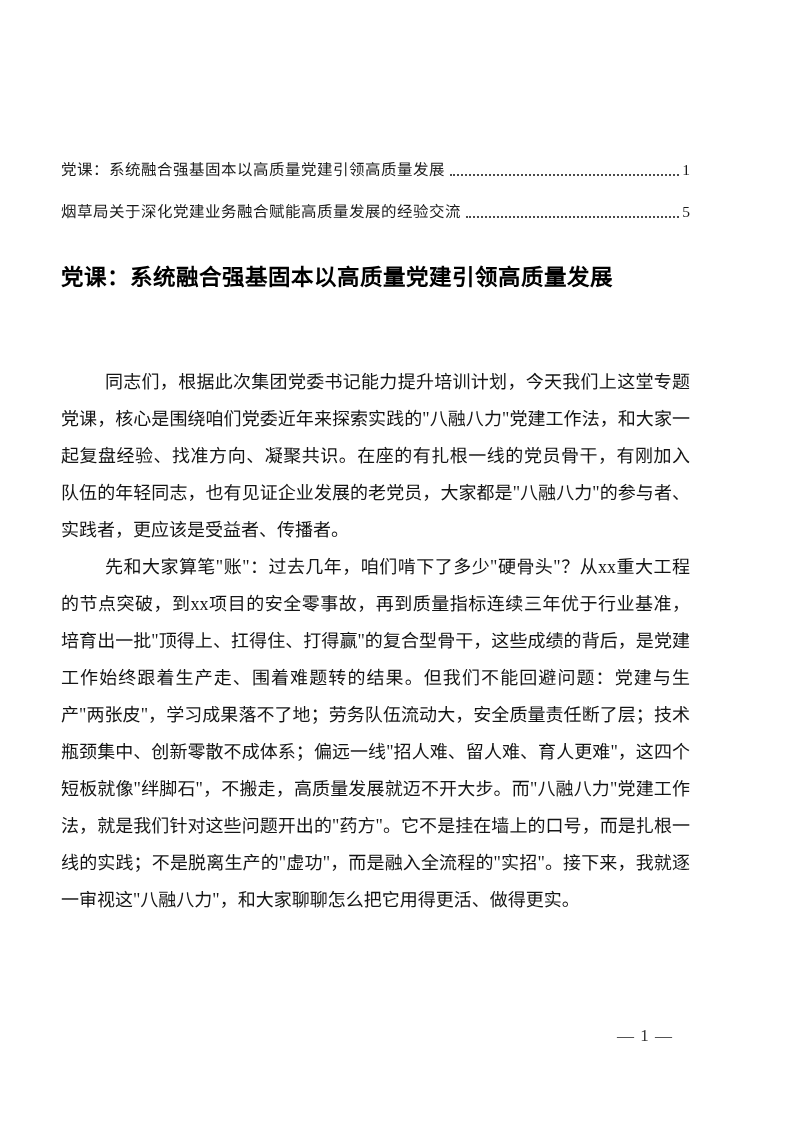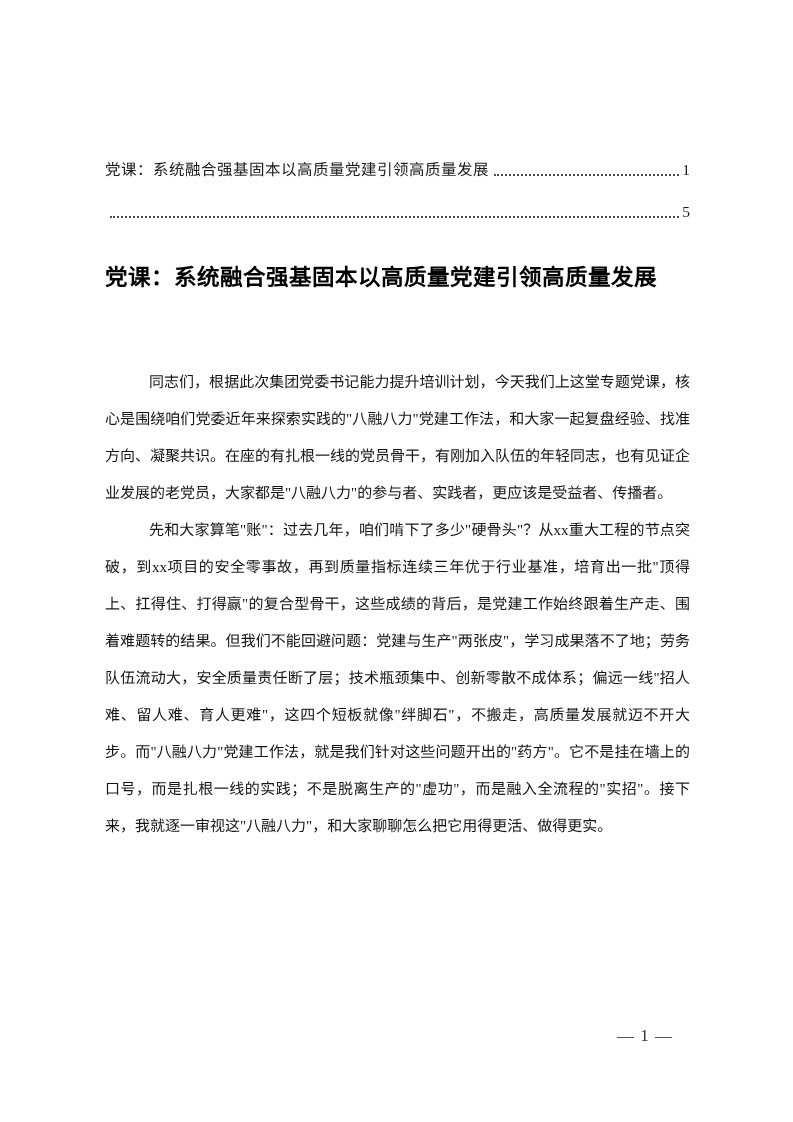--- a/index.html
+++ b/index.html
@@ -9,21 +9,21 @@
   }
   .page {
     position: relative;
     width: 793px;
     height: 1122px;
     margin: 0;
     background: #ffffff;
     color: #111111;
     font-family: "Liberation Serif", "DejaVu Serif", serif;
     box-sizing: border-box;
-    padding: 160px 103px 0 105px;
+    padding: 160px 103px 0 61px;
     overflow: hidden;
   }
   
   .toc-row {
     display: flex;
     align-items: baseline;
     font-size: 15.5px;
     line-height: 20px;
     height: 20px;
     margin-bottom: 22px;
@@ -48,21 +48,21 @@
     font-family: "Liberation Sans", "DejaVu Sans", sans-serif;
     font-weight: bold;
     font-size: 22.5px;
     line-height: 34px;
     color: #000000;
     letter-spacing: 0.5px;
     margin: 39px 0 0 0;
   }
   
   .body-para {
-    font-size: 15px;
+    font-size: 18px;
     line-height: 37px;
     text-align: justify;
     text-justify: inter-character;
     text-indent: 44px;
     color: #141414;
     margin: 0;
   }
   .body-para.first {
     margin-top: 69px;
   }
@@ -82,20 +82,21 @@
 
 <div class="page">
 
   <nav>
     <div class="toc-row">
       <span class="toc-title">党课：系统融合强基固本以高质量党建引领高质量发展</span>
       <span class="toc-dots"></span>
       <span class="toc-page">1</span>
     </div>
     <div class="toc-row">
+      <span class="toc-title">烟草局关于深化党建业务融合赋能高质量发展的经验交流</span>
       <span class="toc-dots"></span>
       <span class="toc-page">5</span>
     </div>
   </nav>
 
   <h1 class="doc-title">党课：系统融合强基固本以高质量党建引领高质量发展</h1>
 
   <p class="body-para first">同志们，根据此次集团党委书记能力提升培训计划，今天我们上这堂专题党课，核心是围绕咱们党委近年来探索实践的"八融八力"党建工作法，和大家一起复盘经验、找准方向、凝聚共识。在座的有扎根一线的党员骨干，有刚加入队伍的年轻同志，也有见证企业发展的老党员，大家都是"八融八力"的参与者、实践者，更应该是受益者、传播者。</p>
   <p class="body-para">先和大家算笔"账"：过去几年，咱们啃下了多少"硬骨头"？从xx重大工程的节点突破，到xx项目的安全零事故，再到质量指标连续三年优于行业基准，培育出一批"顶得上、扛得住、打得赢"的复合型骨干，这些成绩的背后，是党建工作始终跟着生产走、围着难题转的结果。但我们不能回避问题：党建与生产"两张皮"，学习成果落不了地；劳务队伍流动大，安全质量责任断了层；技术瓶颈集中、创新零散不成体系；偏远一线"招人难、留人难、育人更难"，这四个短板就像"绊脚石"，不搬走，高质量发展就迈不开大步。而"八融八力"党建工作法，就是我们针对这些问题开出的"药方"。它不是挂在墙上的口号，而是扎根一线的实践；不是脱离生产的"虚功"，而是融入全流程的"实招"。接下来，我就逐一审视这"八融八力"，和大家聊聊怎么把它用得更活、做得更实。</p>
 

